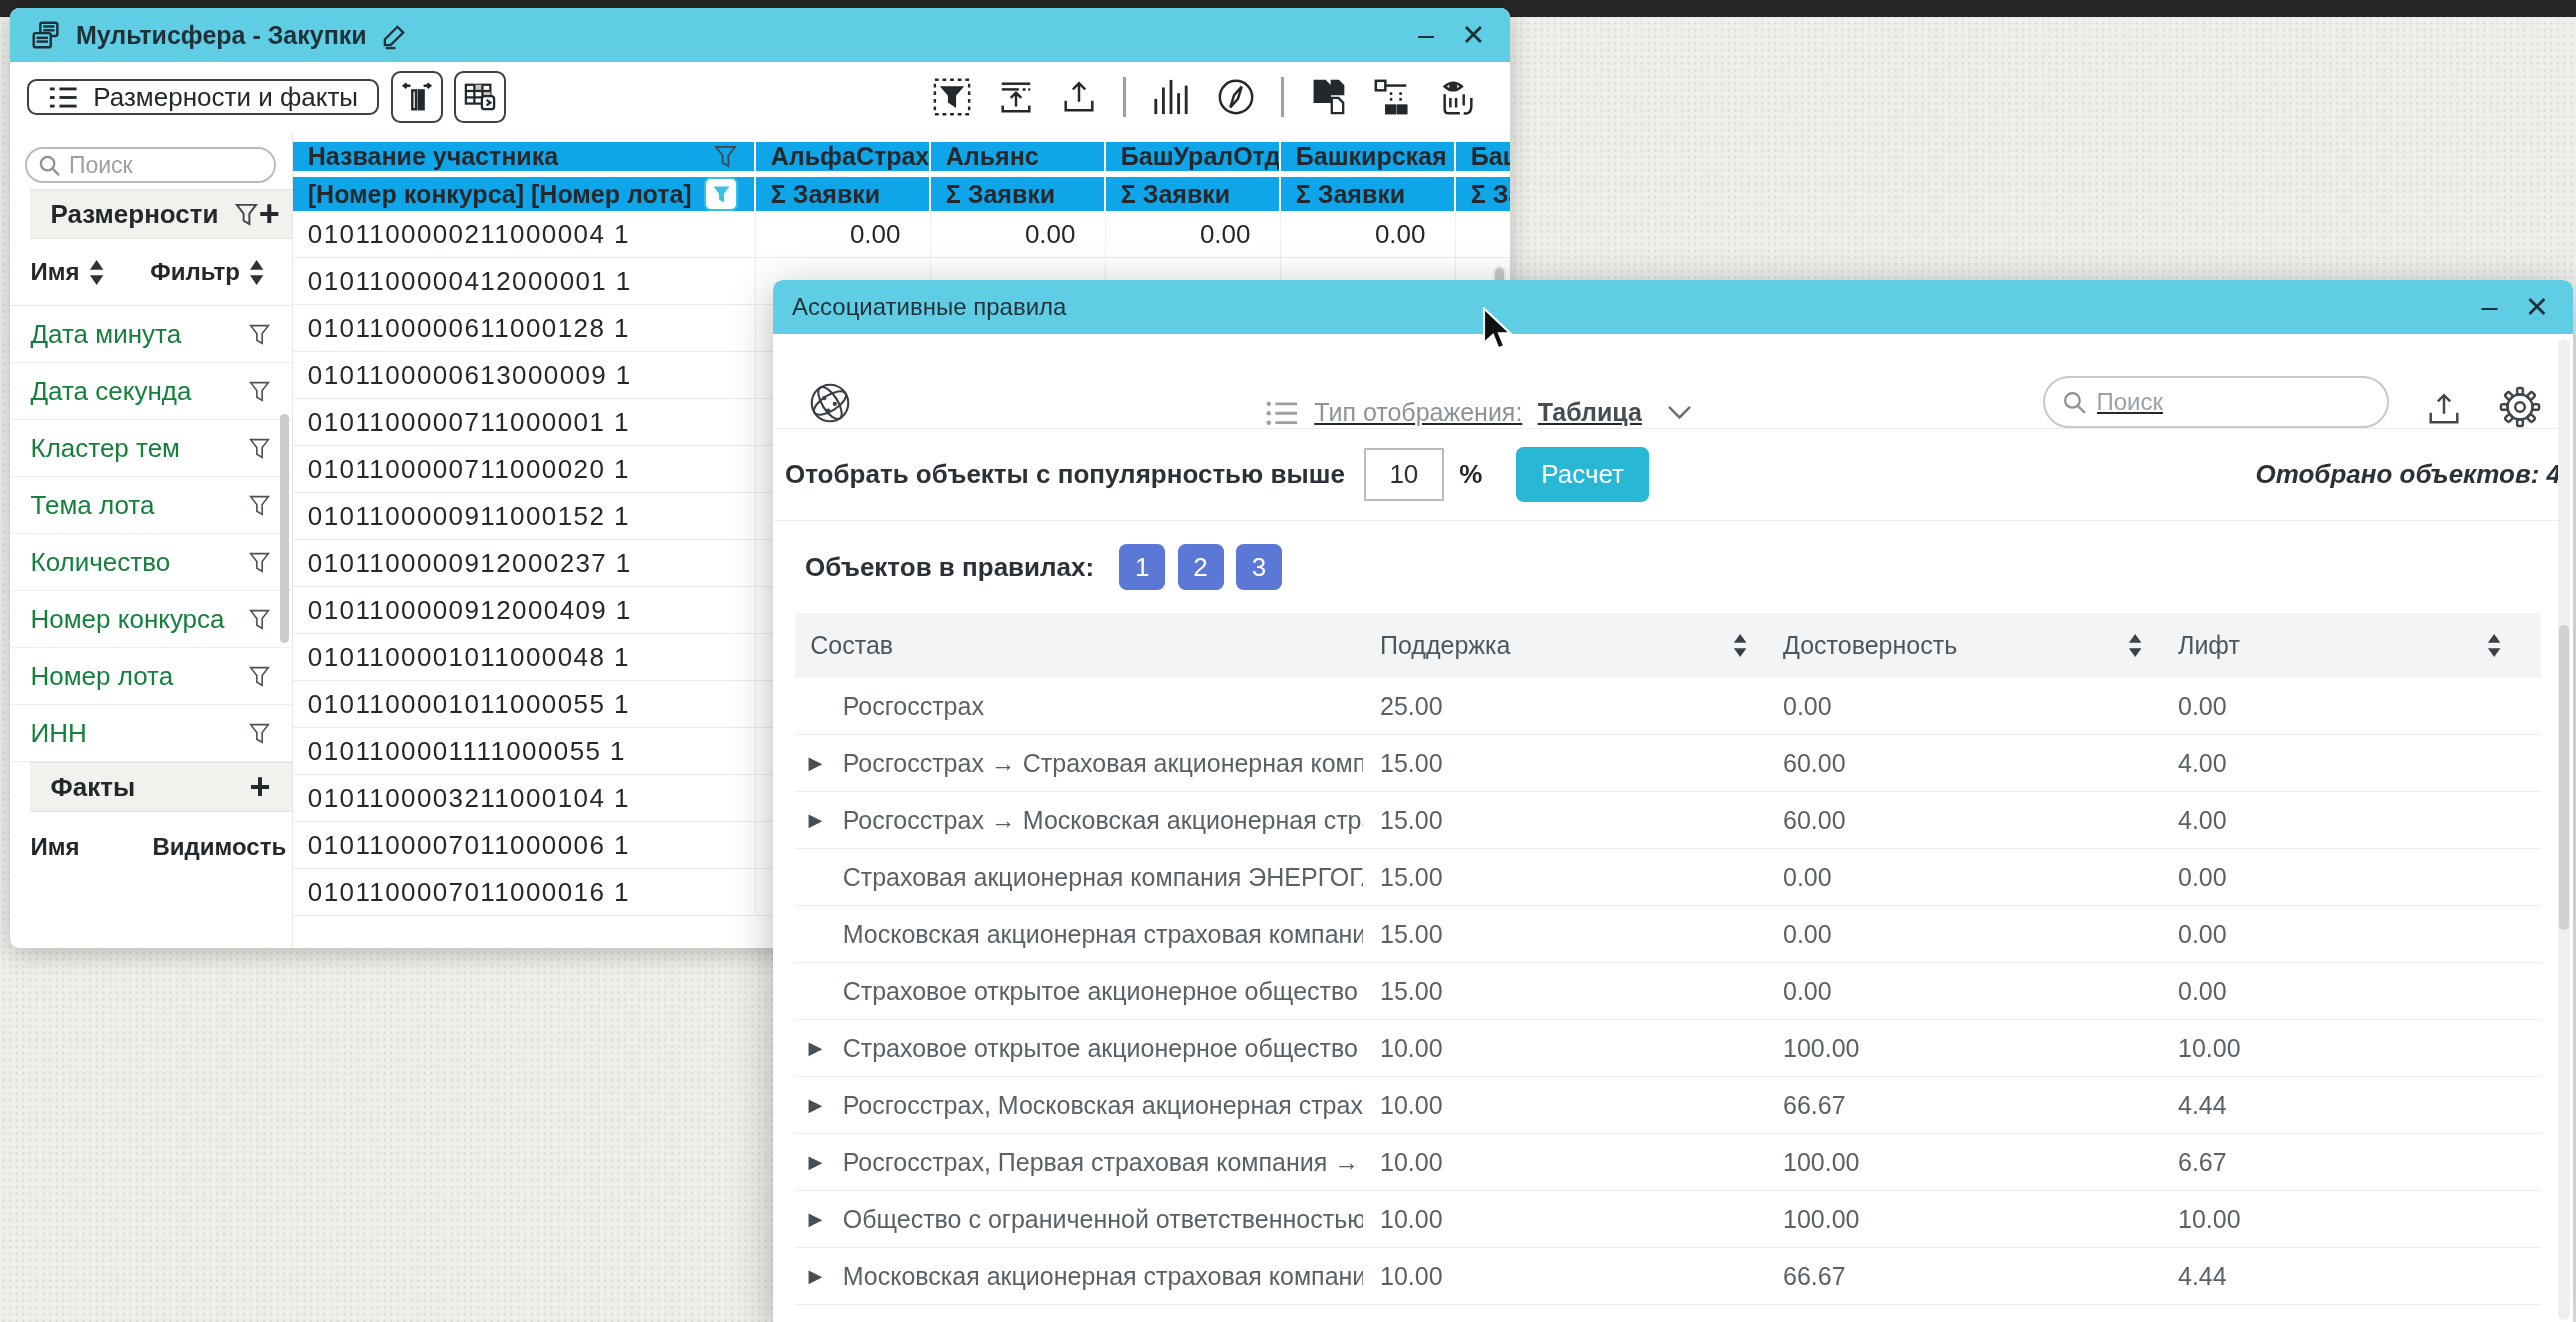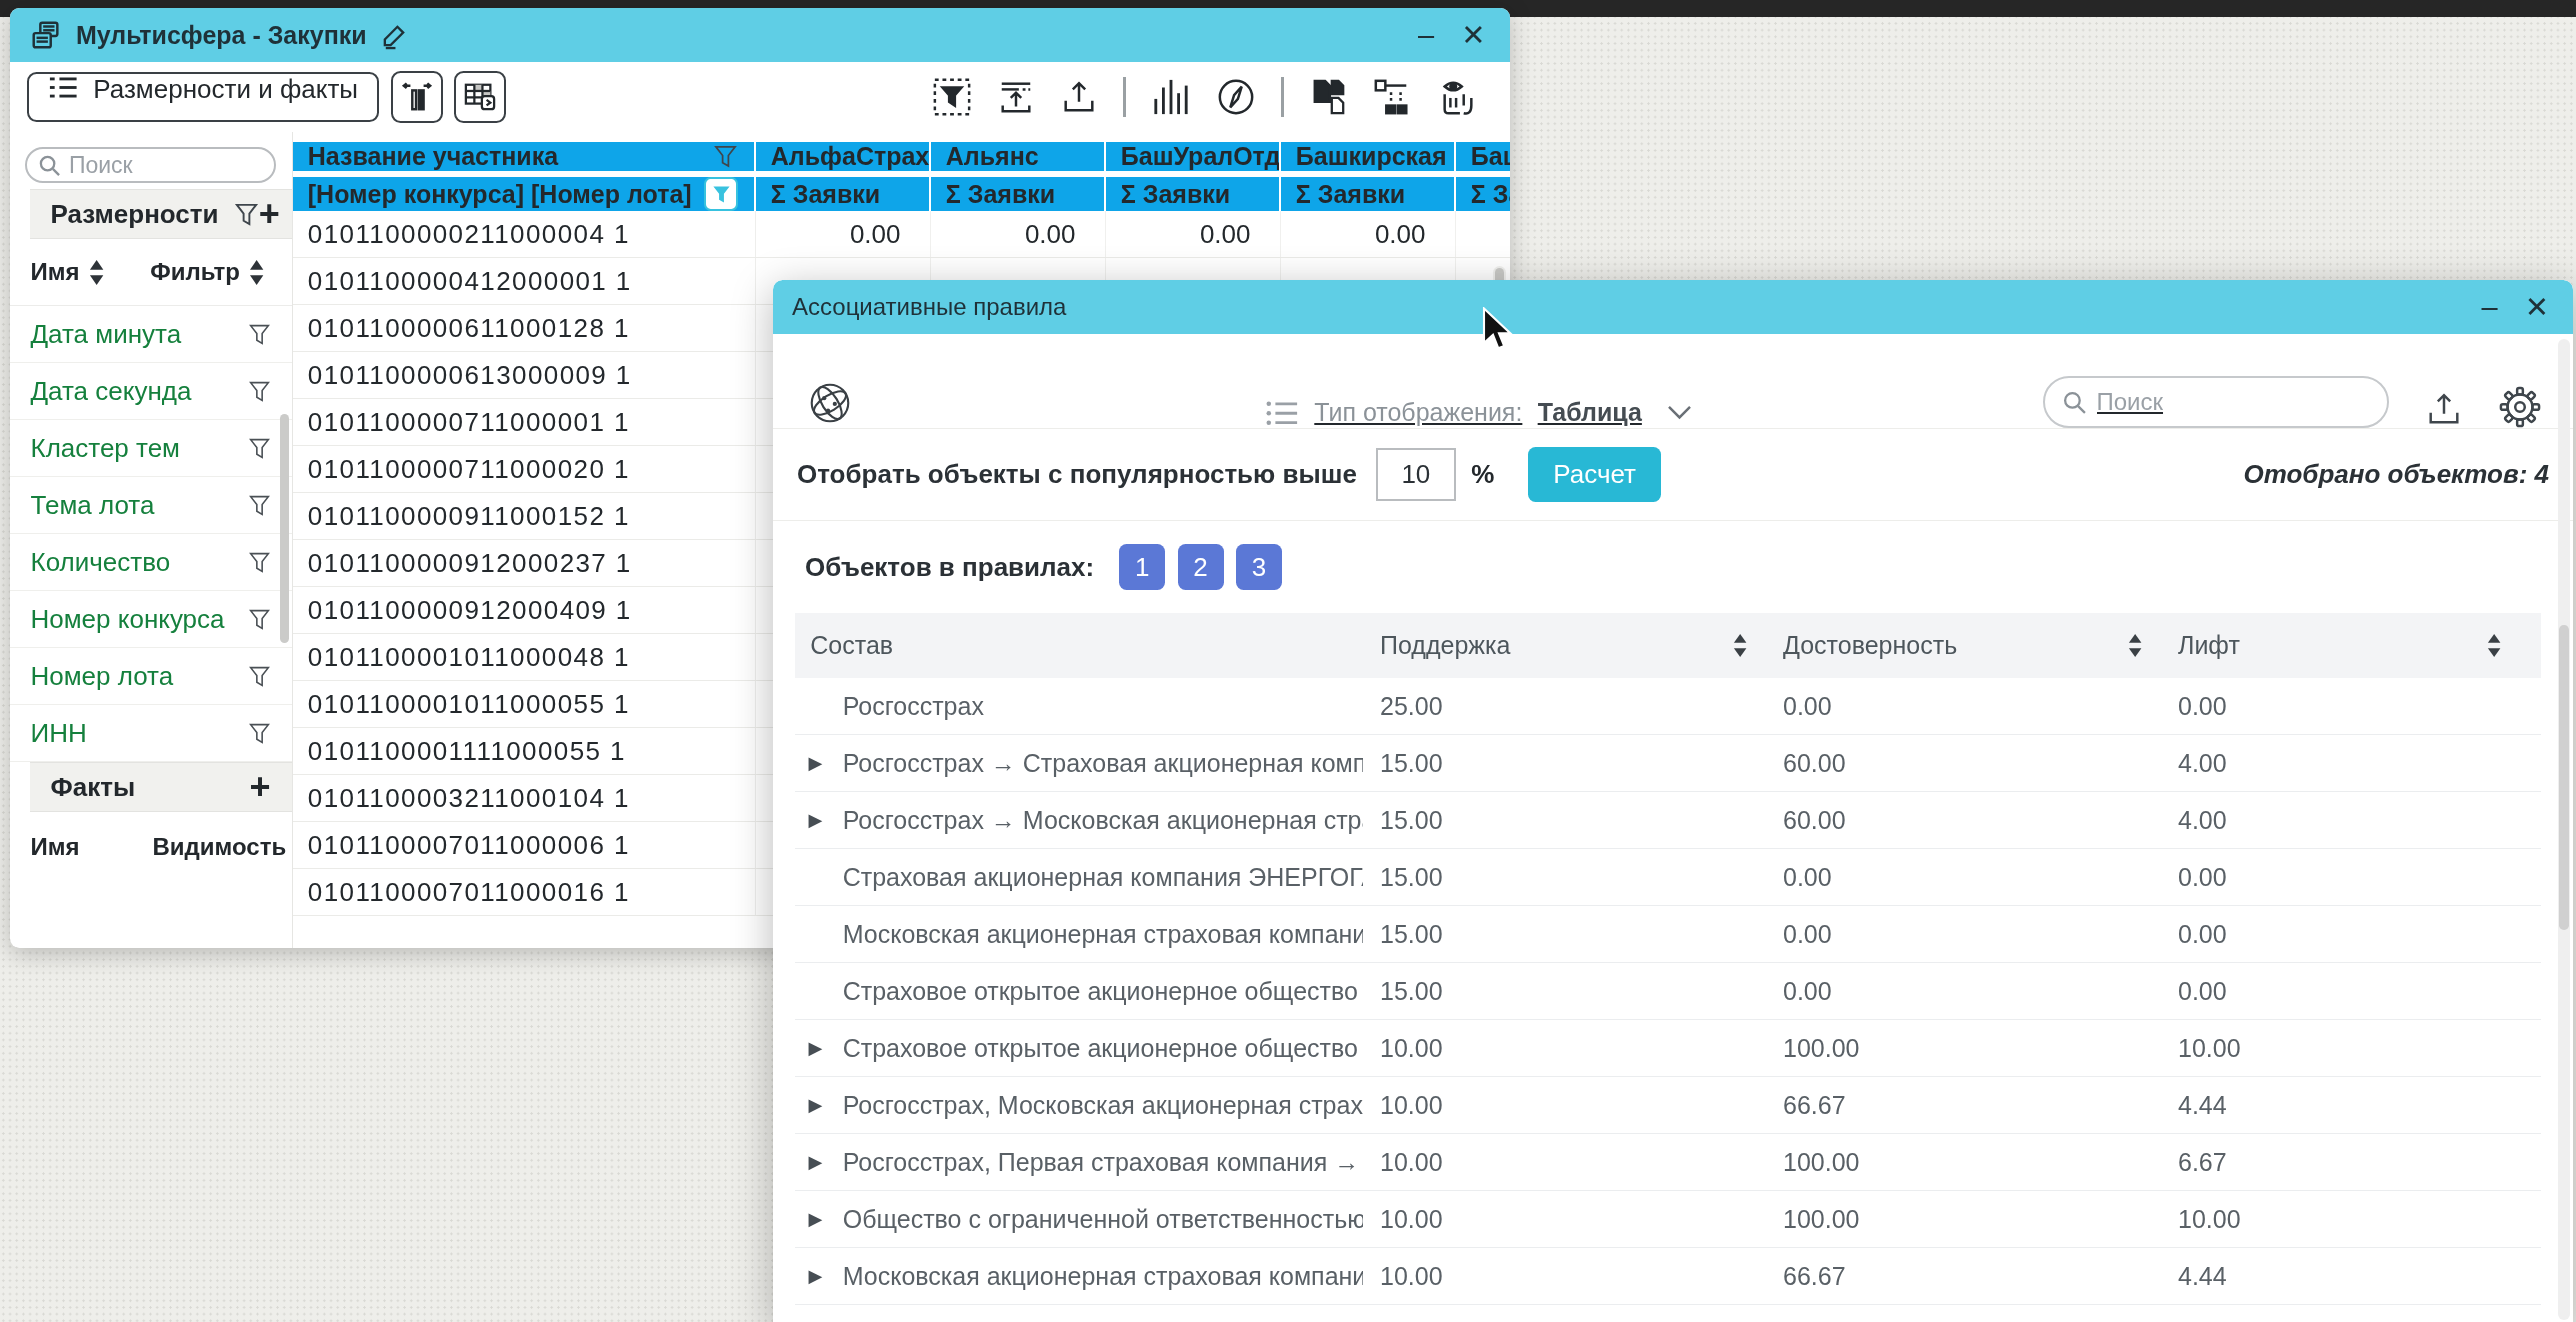--- a/index.html
+++ b/index.html
@@ -18,21 +18,21 @@
   .window { position:absolute; background:#fff; border-radius:9.5px; box-shadow:0 5.7px 23px rgba(0,0,0,.22); }
   .titlebar { height:54px; background:#5fcee5; border-radius:9.5px 9.5px 0 0; display:flex; align-items:center; padding:0 19px; gap:13.4px; }
   .titlebar .title { font-size:25px; font-weight:600; color:#1f3138; white-space:nowrap; }
   .titlebar .spacer { flex:1; }
   .winbtn { font-size:29px; color:#1f3138; width:34px; text-align:center; cursor:default; line-height:1; }
   svg { display:block; }
 
   
   .win-main { left:9.5px; top:8px; width:1500px; height:940px; }
   .main-toolbar { height:70px; display:flex; align-items:center; padding:0 17px; }
-  .dims-btn { height:50px; border:2.9px solid #3a4045; border-radius:9.5px; padding:0 19px; display:flex; gap:15.3px; font-size:26px; font-weight:500; color:#23282c; background:#fff; }
+  .dims-btn { height:36px; border:2.9px solid #3a4045; border-radius:9.5px; padding:0 19px; display:flex; align-items:center; gap:15.3px; font-size:26px; font-weight:500; color:#23282c; background:#fff; }
   .icon-btn { width:52px; height:52px; border:2.9px solid #3a4045; border-radius:9.5px; margin-left:11.5px; display:flex; align-items:center; justify-content:center; background:#fff; }
   .tool-icons { margin-left:auto; display:flex; align-items:center; gap:25px; padding-right:13.4px; }
   .tool-icons .div { width:2.9px; height:40px; background:#9aa0a3; }
 
   .main-content { display:flex; height:816px; position:relative; }
 
   
   .sidebar { width:283px; position:relative; display:flex; flex-direction:column; border-right:1.9px solid #e6e6e3; border-radius:0 0 0 9.5px; overflow:hidden; }
   .search-wrap { height:57px; padding:15.3px 15.3px 0 15.3px; }
   .pill { height:36px; border:2.4px solid #b9bcbf; border-radius:19px; display:flex; align-items:center; padding:0 11.5px; gap:7.6px; background:#fff; }
@@ -67,21 +67,21 @@
   .dialog .titlebar .title { font-weight:500; font-size:24px; }
   .dlg-toolbar { height:95px; display:flex; align-items:flex-end; padding:0 32px; border-bottom:1.9px solid #ededea; position:relative;text-decoration:underline; }
   .display-type { margin-left:410px; display:flex; align-items:center; gap:15.3px; }
   .display-type .lbl { font-size:25px; color:#8b9298; }
   .display-type .val { font-size:25px; font-weight:700; color:#454c52; }
   .dlg-search { margin-left:auto; width:346px; height:52px; border:2.4px solid #c6c9cc; border-radius:27px; display:flex; align-items:center; padding:0 17px; gap:9.5px; background:#fff; }
   .dlg-search input { border:none; outline:none; width:100%; font-size:24px; color:#3a4045; font-family:inherit; background:transparent; }
   .dlg-search input::placeholder { color:#9aa0a6; }
   .dlg-tool-ic { margin-left:36px; }
 
-  .ctrl-row { height:92px; display:flex; align-items:center; padding:0 24px; border-bottom:1.9px solid #ededea; }
+  .ctrl-row { height:92px; display:flex; align-items:center; padding:0 12px; border-bottom:1.9px solid #ededea; }
   .ctrl-row .lbl { font-size:26px; font-weight:600; color:#2b3136; }
   .pct-input { width:80px; height:53px; border:2.4px solid #b9bcbf; margin-left:19px; text-align:center; font-size:26px; color:#2b3136; font-family:inherit; outline:none; }
   .pct { margin-left:15.3px; font-size:26px; font-weight:600; }
   .calc-btn { margin-left:34px; height:55px; padding:0 25px; background:#28b8d5; border:none; border-radius:7.6px; color:#fff; font-size:26px; font-family:inherit; font-weight:500; }
   .sel-info { margin-left:auto; font-size:26px; font-style:italic; font-weight:600; color:#2b3136; }
 
   .rules-row { height:92px; display:flex; align-items:center; padding:0 32px; }
   .rules-row .lbl { font-size:26px; font-weight:700; color:#2b3136; }
   .nbtn { width:46px; height:46px; margin-left:12.4px; background:#5b78d6; border:none; border-radius:7.6px; color:#fff; font-size:26px; font-family:inherit; display:flex; align-items:center; justify-content:center; }
   .nbtn:first-of-type { margin-left:25px; }

